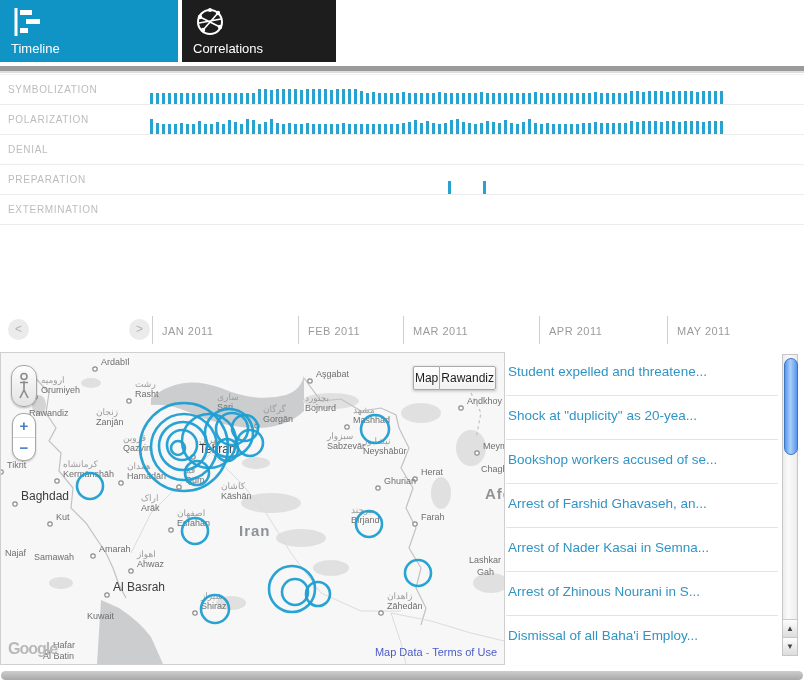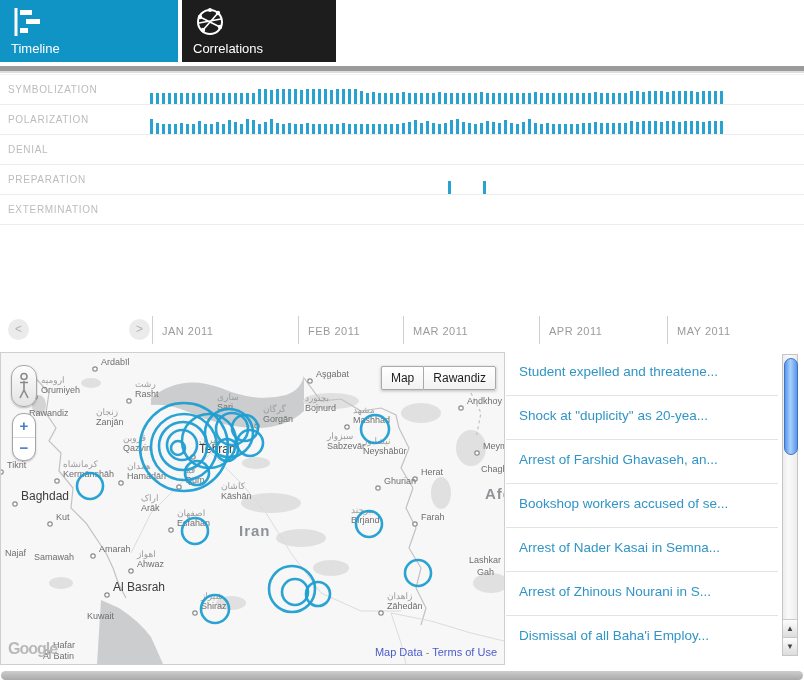--- a/index.html
+++ b/index.html
@@ -41,33 +41,33 @@
   .event-circle{fill:none;stroke:#1d9ed2;stroke-width:2.6;opacity:.95;}
   .pegman{position:absolute;left:10px;top:12px;width:24px;height:40px;border:1px solid #a6a6a6;
           border-radius:12px;background:linear-gradient(#fdfdfd,#e3e3e3);cursor:pointer;
           display:flex;align-items:center;justify-content:center;box-shadow:0 1px 2px rgba(0,0,0,.25);}
   .zoomctl{position:absolute;left:11px;top:60px;width:22px;height:46px;border:1px solid #a6a6a6;
            border-radius:11px;background:#fff;text-align:center;box-shadow:0 1px 2px rgba(0,0,0,.2);}
   .zbtn{color:#4a7dc8;font-size:15px;font-weight:bold;cursor:pointer;}
   .zin{height:23px;line-height:23px;border-bottom:1px solid #dcdcdc;}
   .zout{height:21px;line-height:20px;}
   .maptype{position:absolute;right:8px;top:13px;display:flex;box-shadow:0 1px 3px rgba(0,0,0,.25);}
-  .mt-btn{height:22px;line-height:22px;padding:0 9px;background:linear-gradient(#fff,#f2f2f2);
+  .mt-btn{height:22px;line-height:22px;padding:0 1px;background:linear-gradient(#fff,#f2f2f2);
           border:1px solid #a9a9a9;font-size:12px;color:#1d1d1d;cursor:pointer;}
   .mt-btn:first-child{border-radius:2px 0 0 2px;border-right:none;}
   .mt-btn:last-child{border-radius:0 2px 2px 0;}
   .glogo{position:absolute;left:7px;bottom:6px;font-size:16px;font-weight:bold;color:#b9b9b9;
          letter-spacing:-1px;}
   .attrib{position:absolute;right:7px;bottom:6px;font-size:11px;color:#8a8a8a;}
   .attrib a{color:#4a5bc8;cursor:pointer;}
   
   .news{position:absolute;top:352px;left:506px;width:272px;height:313px;background:#fff;}
   .news-item{position:relative;height:43px;border-bottom:1px solid #e3e3e3;cursor:pointer;}
   .news-item:last-child{border-bottom:none;}
-  .news-link{position:absolute;left:13px;top:12px;font-size:13.5px;color:#3095c5;
+  .news-link{position:absolute;left:2px;top:12px;font-size:13.5px;color:#3095c5;
              text-decoration:none;white-space:nowrap;}
   
   .scrollbar{position:absolute;left:782px;top:354px;width:16px;height:302px;
              border:1px solid #c6c6c6;background:linear-gradient(90deg,#ececec,#fafafa 40%,#ececec);
              box-sizing:border-box;}
   .sb-thumb{position:absolute;left:1px;top:3px;width:12px;height:95px;border-radius:7px;
             background:linear-gradient(90deg,#5a96ee,#a8d0fa 45%,#5a96ee);
             border:1px solid #3f74c0;cursor:pointer;}
   .sb-btn{position:absolute;left:0;width:14px;height:17px;background:linear-gradient(#fdfdfd,#dcdcdc);
           text-align:center;font-size:8px;color:#444;line-height:17px;cursor:pointer;
@@ -501,24 +501,24 @@
   </div>
 
   <div class="news">
       <div class="news-item">
         <a class="news-link">Student expelled and threatene...</a>
       </div>
       <div class="news-item">
         <a class="news-link">Shock at "duplicity" as 20-yea...</a>
       </div>
       <div class="news-item">
+        <a class="news-link">Bookshop workers accused of se...</a>
+      </div>
+      <div class="news-item">
         <a class="news-link">Arrest of Farshid Ghavaseh, an...</a>
-      </div>
-      <div class="news-item">
-        <a class="news-link">Bookshop workers accused of se...</a>
       </div>
       <div class="news-item">
         <a class="news-link">Arrest of Nader Kasai in Semna...</a>
       </div>
       <div class="news-item">
         <a class="news-link">Arrest of Zhinous Nourani in S...</a>
       </div>
       <div class="news-item">
         <a class="news-link">Dismissal of all Baha'i Employ...</a>
       </div>

